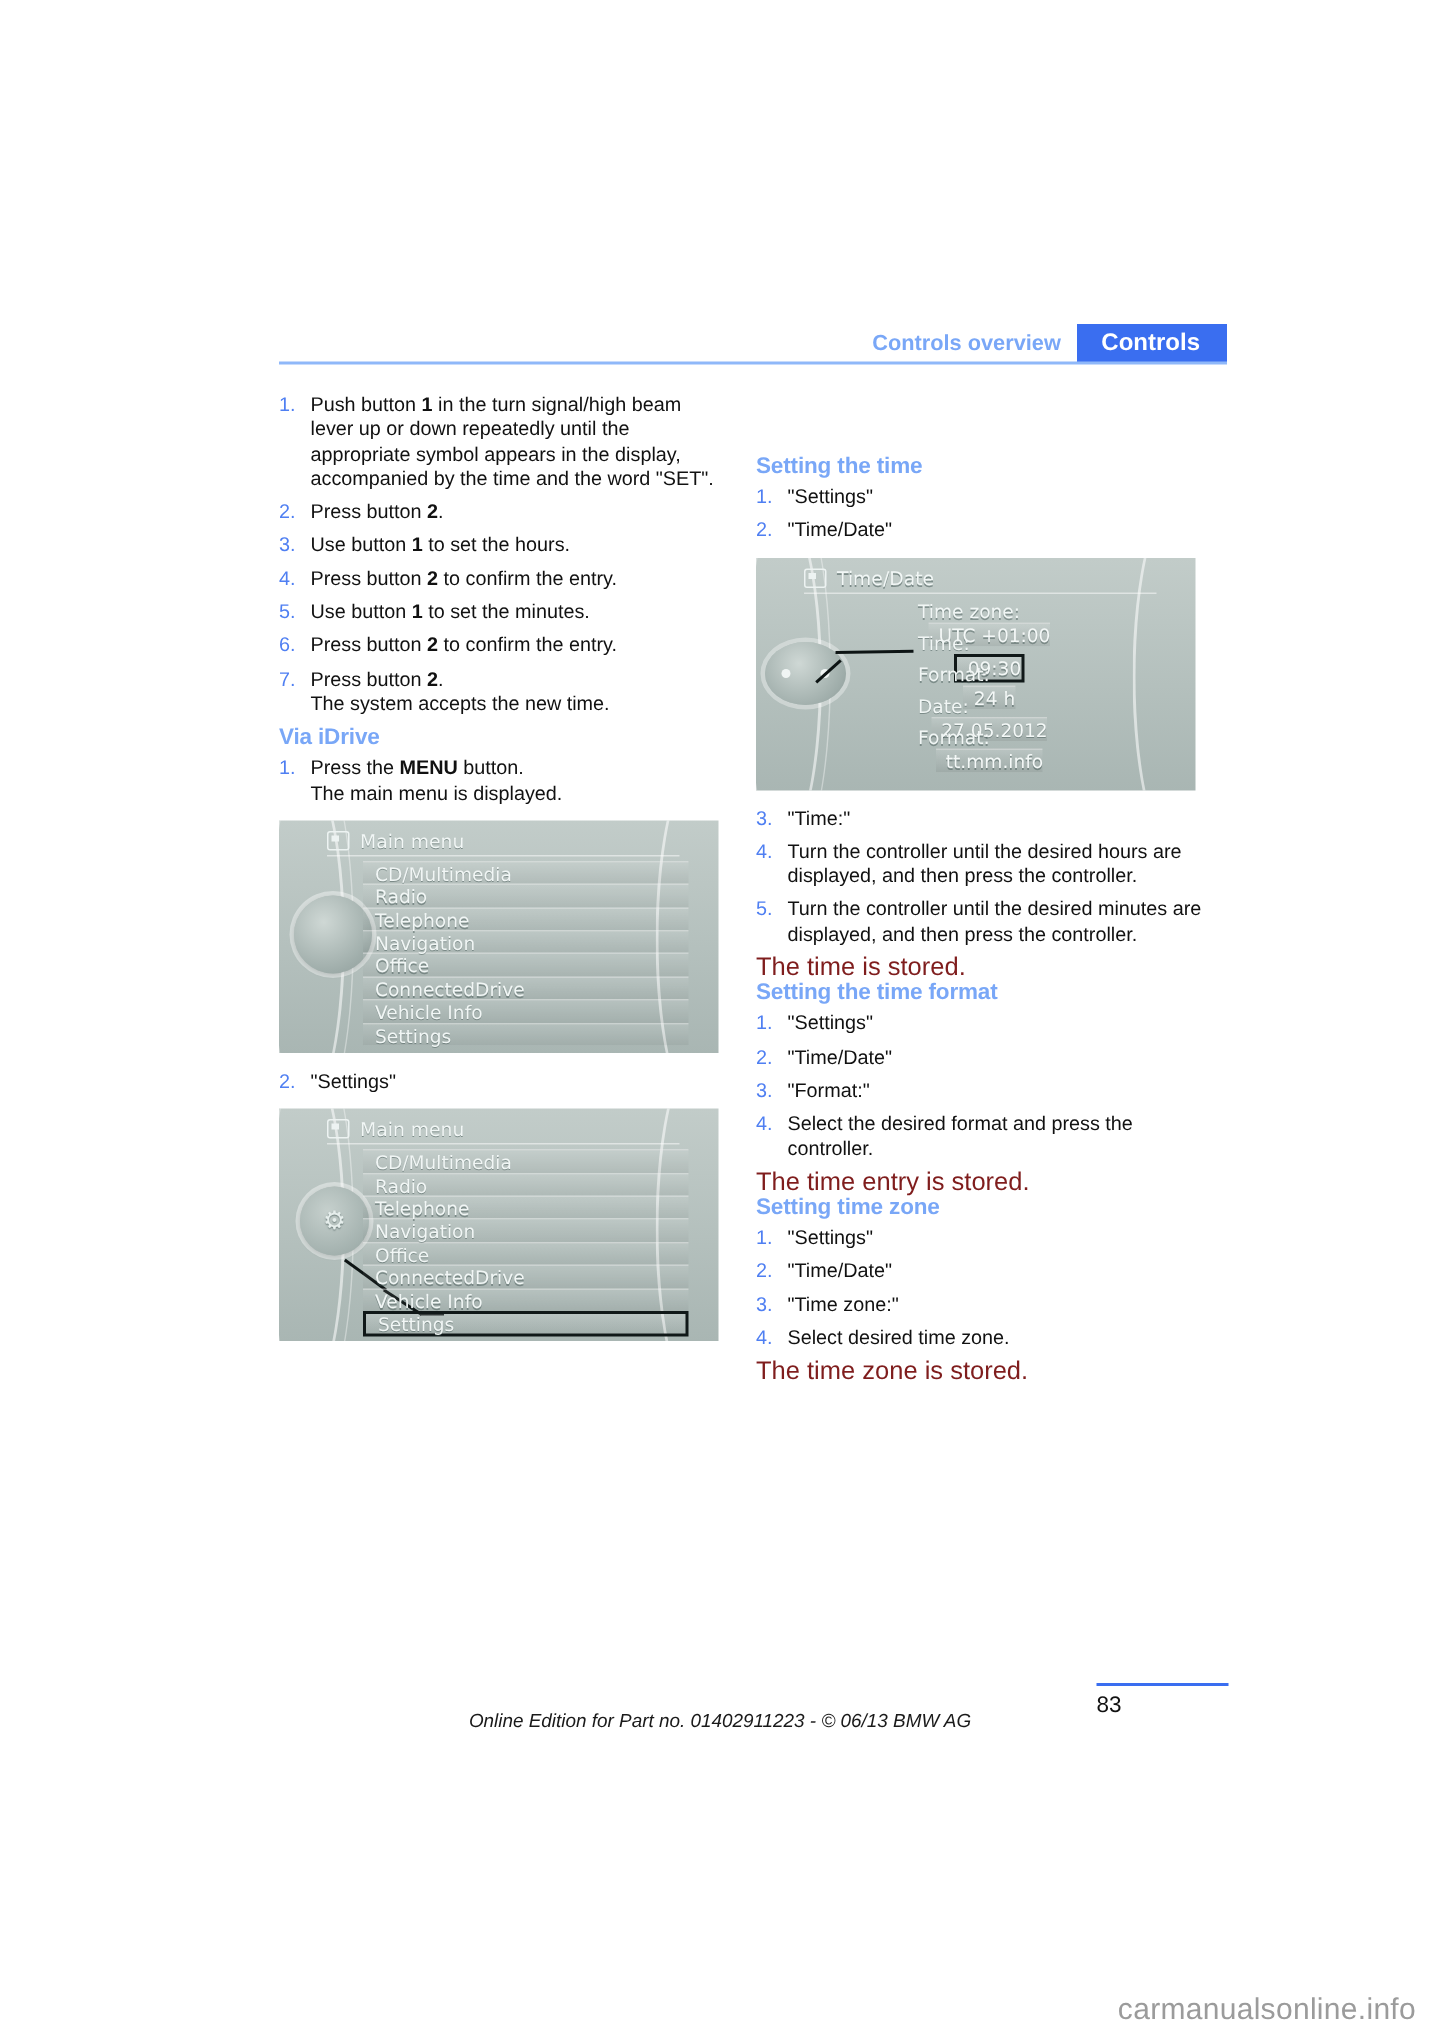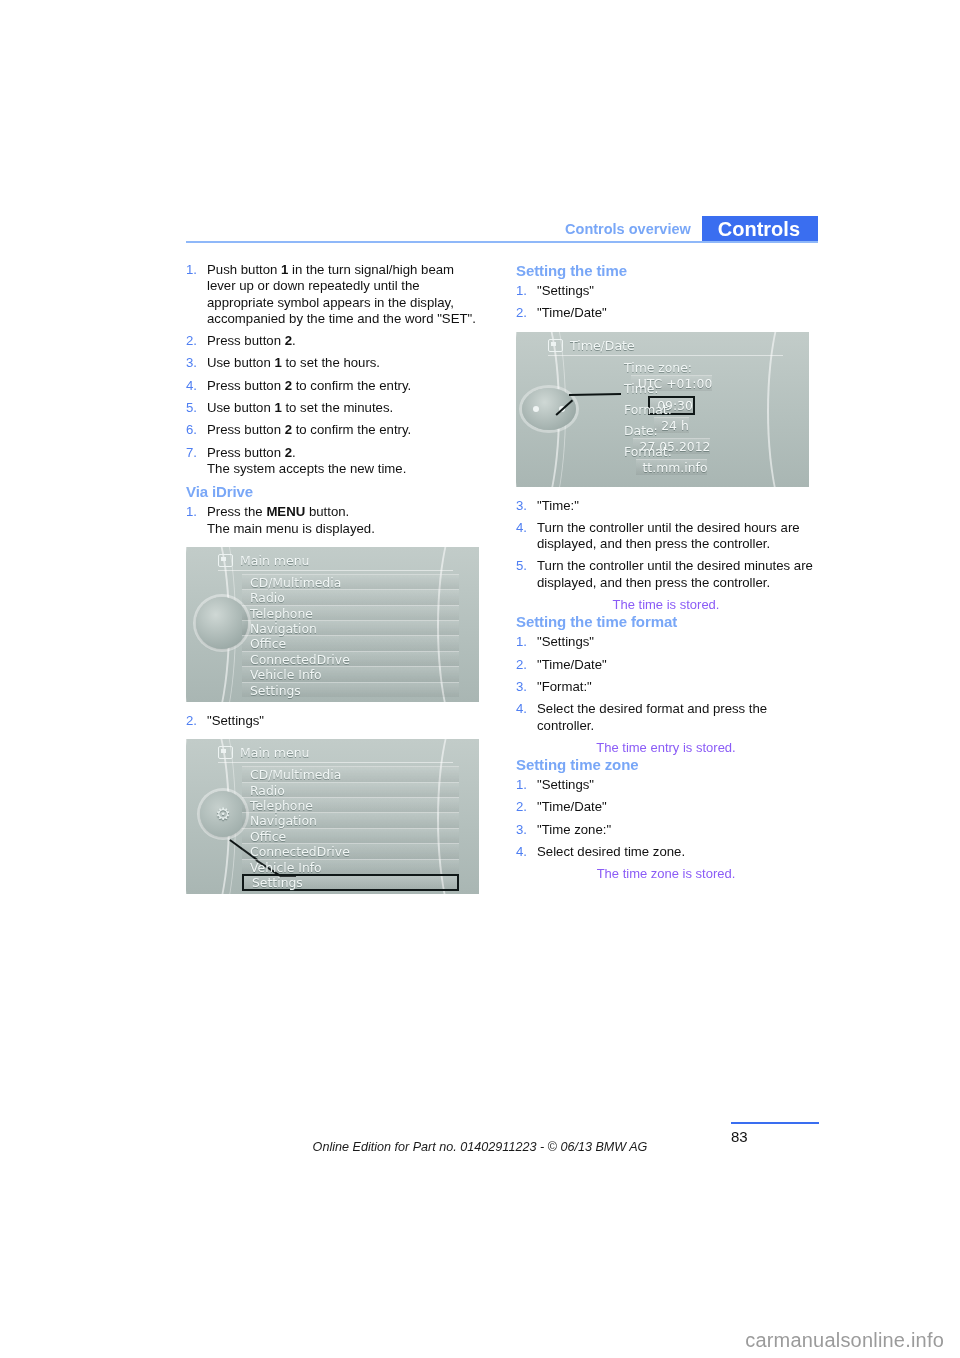--- a/index.html
+++ b/index.html
@@ -43,21 +43,21 @@
     color: #79a7f7;
     font-size: 14.5px;
     font-weight: bold;
     line-height: 26px;
     padding: 0 11px 0 0;
     white-space: nowrap;
   }
   .tab-active {
     background: #3a6ef0;
     color: #ffffff;
-    font-size: 20px;
+    font-size: 16px;
     font-weight: bold;
     line-height: 26px;
     padding: 0 18px 0 16px;
     white-space: nowrap;
   }
   .header-rule {
     position: absolute;
     left: 186px;
     top: 241px;
     width: 632px;
@@ -65,21 +65,21 @@
     background: #8fb8f9;
   }
 
   
   .col {
     position: absolute;
     width: 300px;
     top: 262px;
   }
   .col-left  { left: 186px; }
-  .col-right { left: 516px; }
+  .col-right { left: 504px; margin-top: 40px; }
 
   h2.section {
     color: #79a7f7;
     font-size: 15px;
     font-weight: bold;
     margin: 0 0 4px 0;
     letter-spacing: -0.1px;
   }
   .sp-before { margin-top: 17px; }
 
@@ -98,25 +98,24 @@
   }
   ol.steps > li .num {
     position: absolute;
     left: 0;
     top: 0;
     color: #4f7ff2;
     font-size: 13.2px;
   }
   ol.steps > li .txt b { font-weight: bold; }
   .plain {
-    font-size: 13px;
+    font-size: 17px;
     line-height: 16.3px;
     margin: 0 0 0 0;
-    color: #8b5cf6;
-    text-align: center;
+    color: #7f1d1d;
   }
   .tight > li { margin-bottom: 5px; }
 
   
   .idrive {
     position: relative;
     width: 293px;
     height: 155px;
     margin: 10px 0 11px 0;
     background: linear-gradient(180deg,#c2ccc9 0%, #b4c0bd 55%, #a9b6b3 100%);

